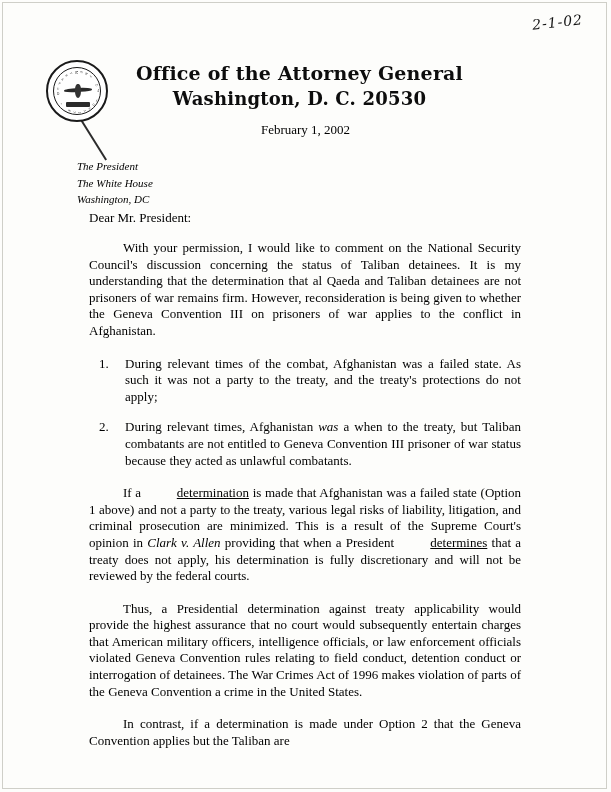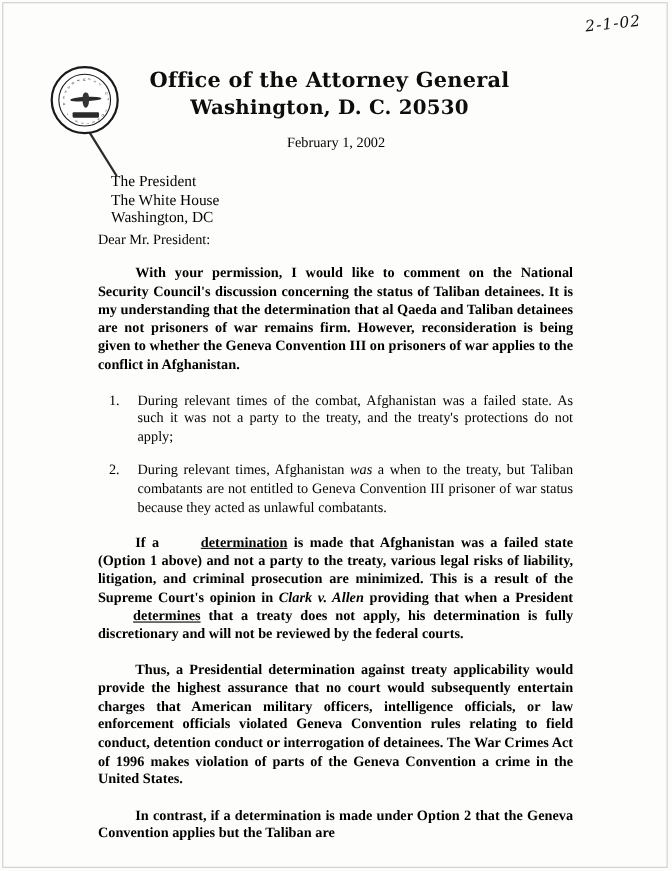--- a/index.html
+++ b/index.html
@@ -167,24 +167,25 @@
     position: absolute;
     left: 0;
     top: 122px;
     width: 611px;
     text-align: center;
     font-size: 13px;
   }
 
   .addressee {
     position: absolute;
-    left: 101px;
+    left: 77px;
     top: 158px;
-    font-size: 14px;
+    font-size: 11px;
     line-height: 16.5px;
+    font-style: italic;
   }
 
   .salutation {
     position: absolute;
     left: 89px;
     top: 210px;
     font-size: 13px;
   }
 
   .body {
@@ -192,21 +193,20 @@
     left: 89px;
     top: 240px;
     width: 432px;
     font-size: 13px;
     line-height: 16.6px;
     text-align: justify;
   }
   .body p {
     margin: 0 0 16px 0;
     text-indent: 34px;
-    font-weight: bold;
   }
   ol.theories {
     list-style: none;
     margin: 0 0 16px 0;
     padding: 0;
   }
   ol.theories li {
     position: relative;
     padding-left: 36px;
     margin-bottom: 14px;

